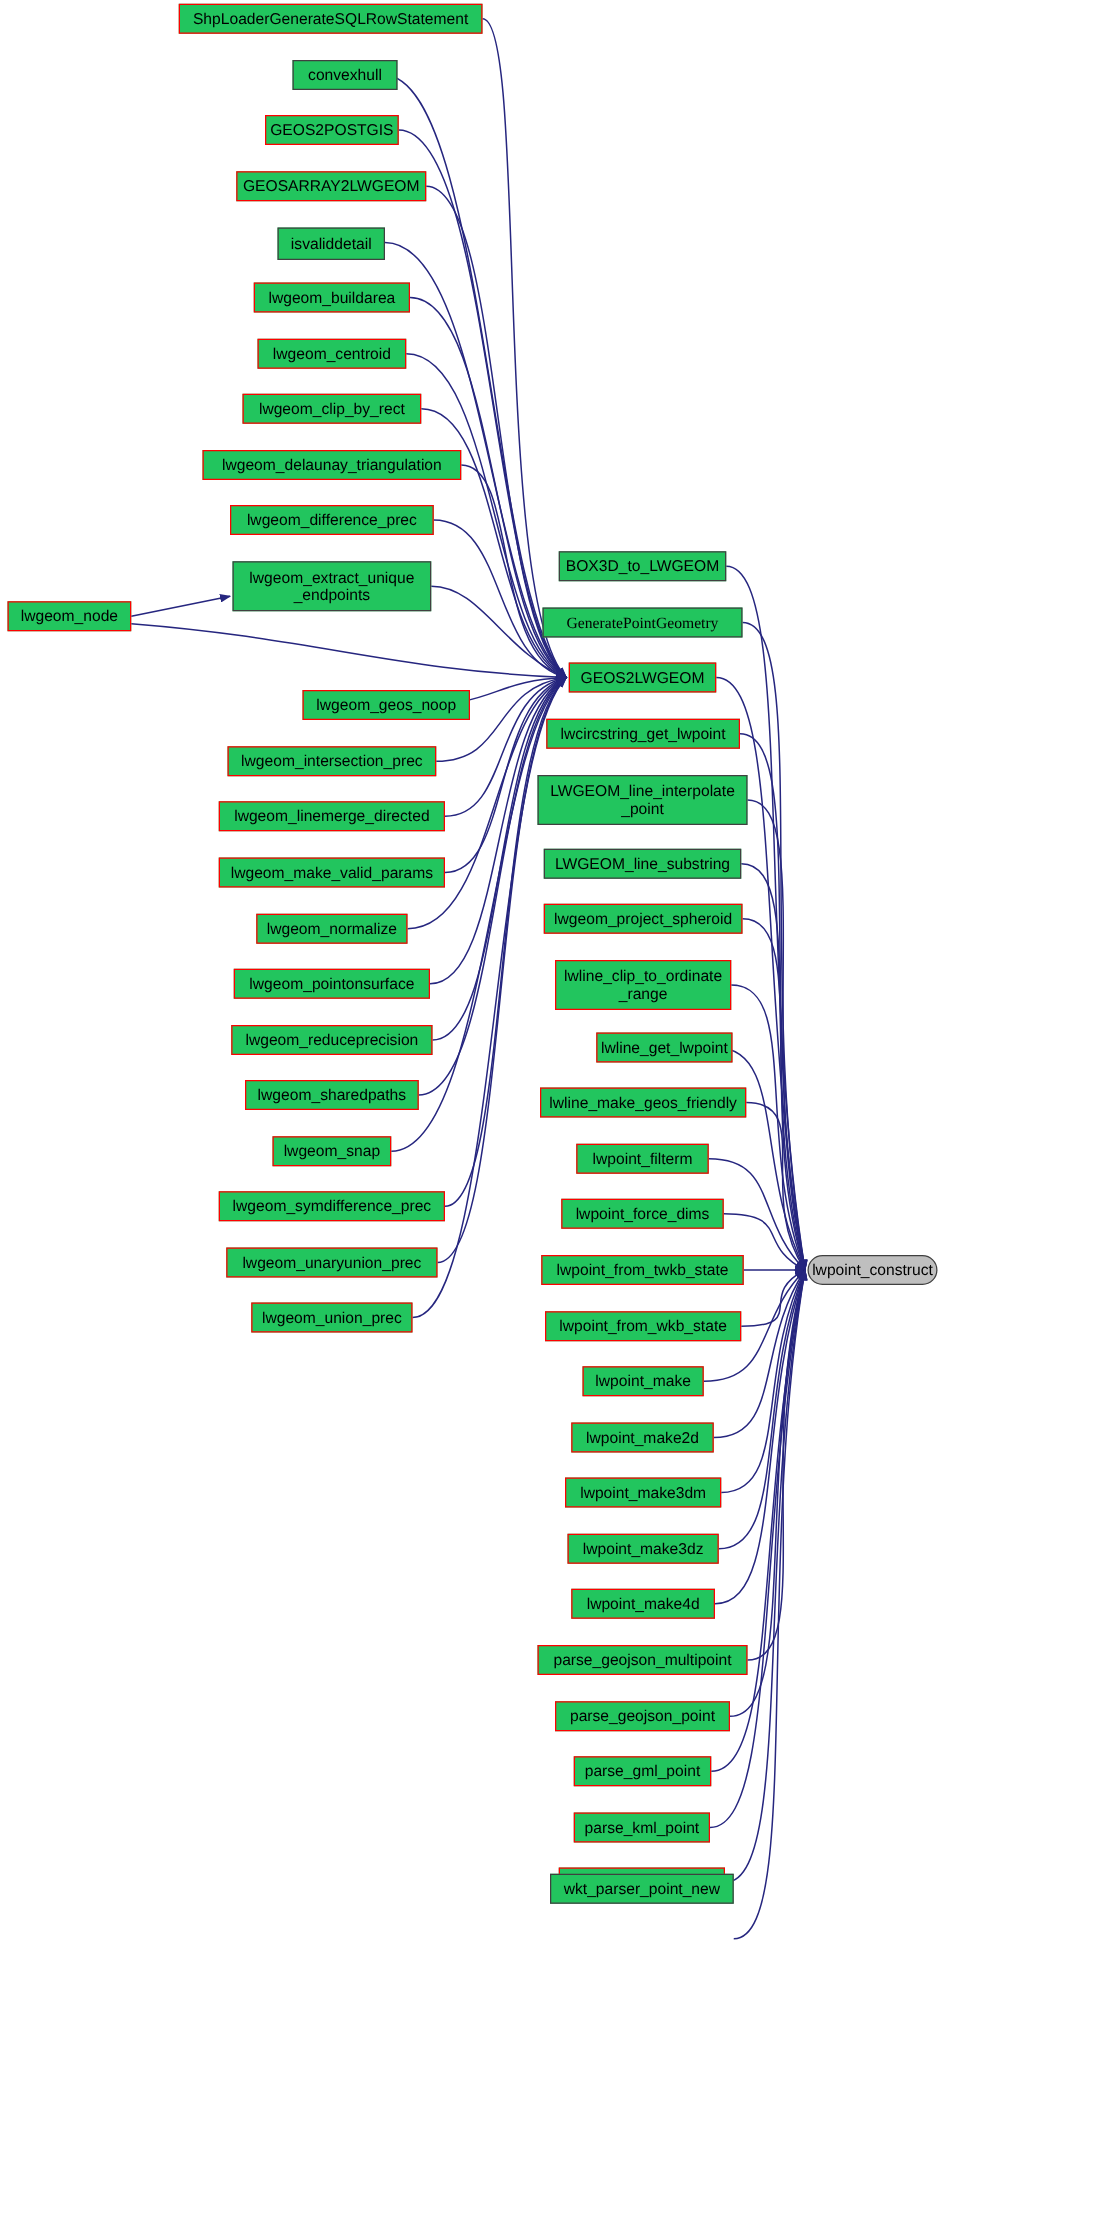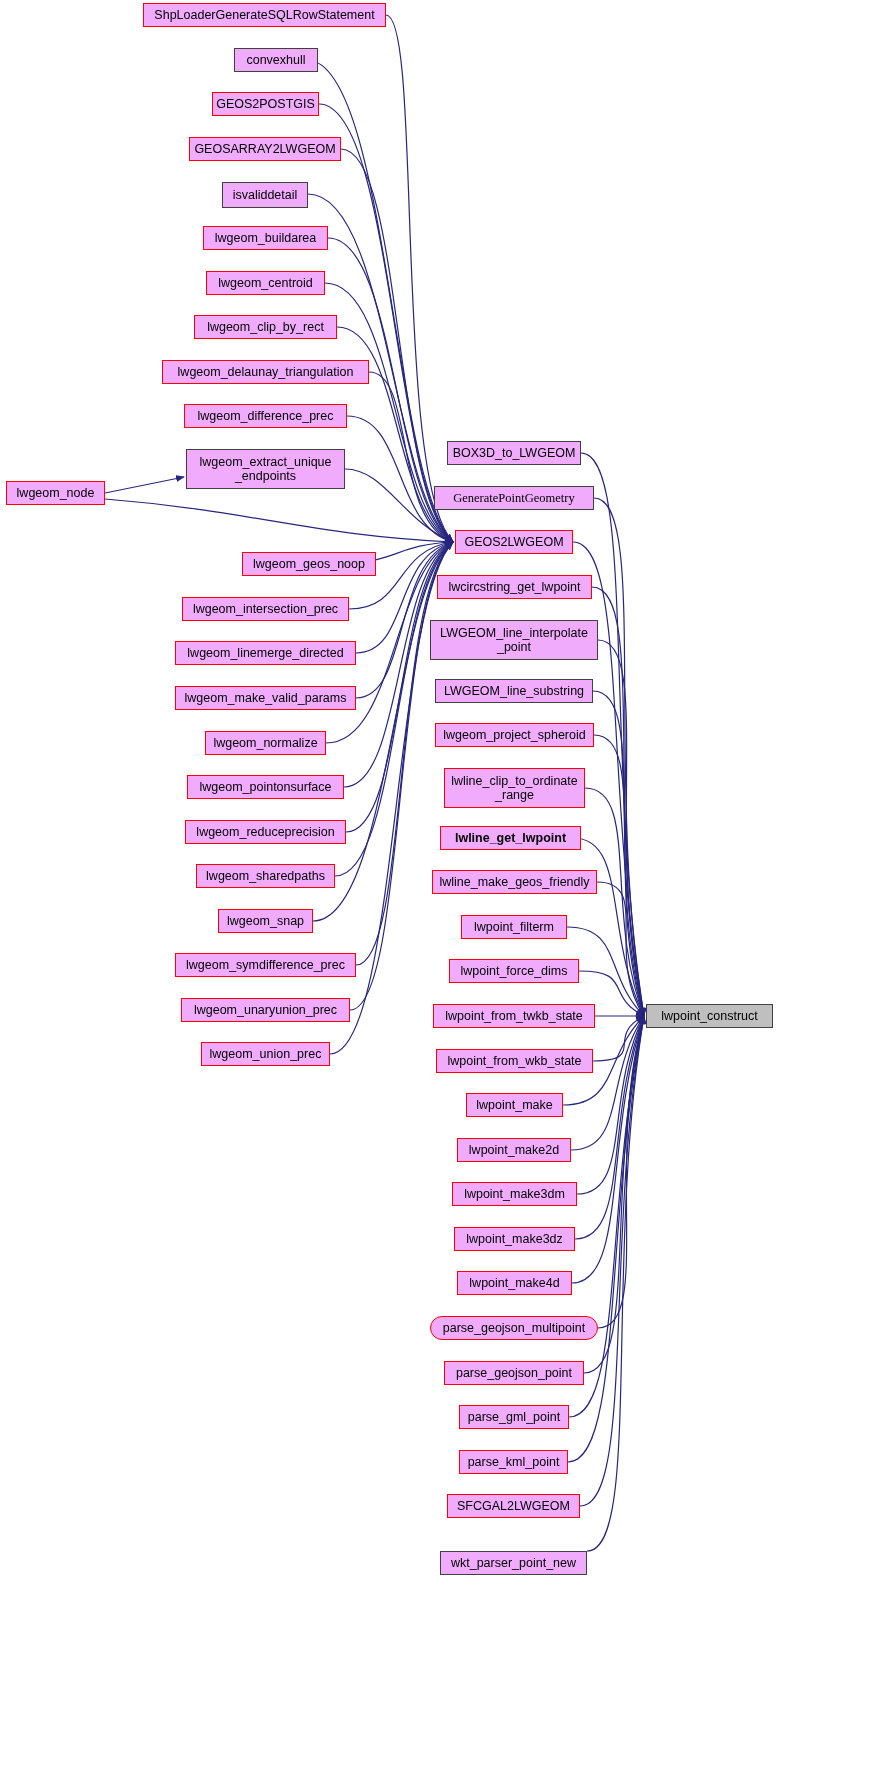--- a/index.html
+++ b/index.html
@@ -26,21 +26,21 @@
   .node {
     position: absolute;
     box-sizing: border-box;
     display: flex;
     align-items: center;
     justify-content: center;
     text-align: center;
     font-size: 12.5px;
     line-height: 1.12;
     color: #000000;
-    background: #f0abfc;
+    background: #22c55e;
     white-space: pre-line;
     cursor: pointer;
     z-index: 5;
   }
   .node.red {
     border: 1px solid #ff0000;
   }
   .node.black {
     border: 1px solid #404040;
   }
@@ -140,31 +140,31 @@
     <div class="node black" style="left: 447px; top: 441px; width: 134px; height: 24px;">BOX3D_to_LWGEOM</div>
     <div class="node black" style="left: 434px; top: 486px; width: 160px; height: 24px; font-family: Liberation Serif, serif;">GeneratePointGeometry</div>
     <div class="node red" style="left: 455px; top: 530px; width: 118px; height: 24px;">GEOS2LWGEOM</div>
     <div class="node red" style="left: 437px; top: 575px; width: 155px; height: 24px;">lwcircstring_get_lwpoint</div>
     <div class="node black" style="left: 430px; top: 620px; width: 168px; height: 40px;">LWGEOM_line_interpolate
 _point</div>
     <div class="node black" style="left: 435px; top: 679px; width: 158px; height: 24px;">LWGEOM_line_substring</div>
     <div class="node red" style="left: 435px; top: 723px; width: 159px; height: 24px;">lwgeom_project_spheroid</div>
     <div class="node red" style="left: 444px; top: 768px; width: 141px; height: 40px;">lwline_clip_to_ordinate
 _range</div>
-    <div class="node red" style="left: 440px; top: 826px; width: 141px; height: 24px; font-weight: bold;">lwline_get_lwpoint</div>
+    <div class="node red" style="left: 477px; top: 826px; width: 109px; height: 24px;">lwline_get_lwpoint</div>
     <div class="node red" style="left: 432px; top: 870px; width: 165px; height: 24px;">lwline_make_geos_friendly</div>
     <div class="node red" style="left: 461px; top: 915px; width: 106px; height: 24px;">lwpoint_filterm</div>
     <div class="node red" style="left: 449px; top: 959px; width: 130px; height: 24px;">lwpoint_force_dims</div>
     <div class="node red" style="left: 433px; top: 1004px; width: 162px; height: 24px;">lwpoint_from_twkb_state</div>
     <div class="node red" style="left: 436px; top: 1049px; width: 157px; height: 24px;">lwpoint_from_wkb_state</div>
     <div class="node red" style="left: 466px; top: 1093px; width: 97px; height: 24px;">lwpoint_make</div>
     <div class="node red" style="left: 457px; top: 1138px; width: 114px; height: 24px;">lwpoint_make2d</div>
     <div class="node red" style="left: 452px; top: 1182px; width: 125px; height: 24px;">lwpoint_make3dm</div>
     <div class="node red" style="left: 454px; top: 1227px; width: 121px; height: 24px;">lwpoint_make3dz</div>
     <div class="node red" style="left: 457px; top: 1271px; width: 115px; height: 24px;">lwpoint_make4d</div>
-    <div class="node red" style="left: 430px; top: 1316px; width: 168px; height: 24px; border-radius: 12px;">parse_geojson_multipoint</div>
+    <div class="node red" style="left: 430px; top: 1316px; width: 168px; height: 24px;">parse_geojson_multipoint</div>
     <div class="node red" style="left: 444px; top: 1361px; width: 140px; height: 24px;">parse_geojson_point</div>
     <div class="node red" style="left: 459px; top: 1405px; width: 110px; height: 24px;">parse_gml_point</div>
     <div class="node red" style="left: 459px; top: 1450px; width: 109px; height: 24px;">parse_kml_point</div>
     <div class="node red" style="left: 447px; top: 1494px; width: 133px; height: 24px;">SFCGAL2LWGEOM</div>
-    <div class="node black" style="left: 440px; top: 1551px; width: 147px; height: 24px;">wkt_parser_point_new</div>
-    <div class="node target" style="left: 646px; top: 1004px; width: 127px; height: 24px;">lwpoint_construct</div>
+    <div class="node black" style="left: 440px; top: 1499px; width: 147px; height: 24px;">wkt_parser_point_new</div>
+    <div class="node target" style="left: 646px; top: 1004px; width: 104px; height: 24px; border-radius: 12px;">lwpoint_construct</div>
   </div>
 
 </body></html>

